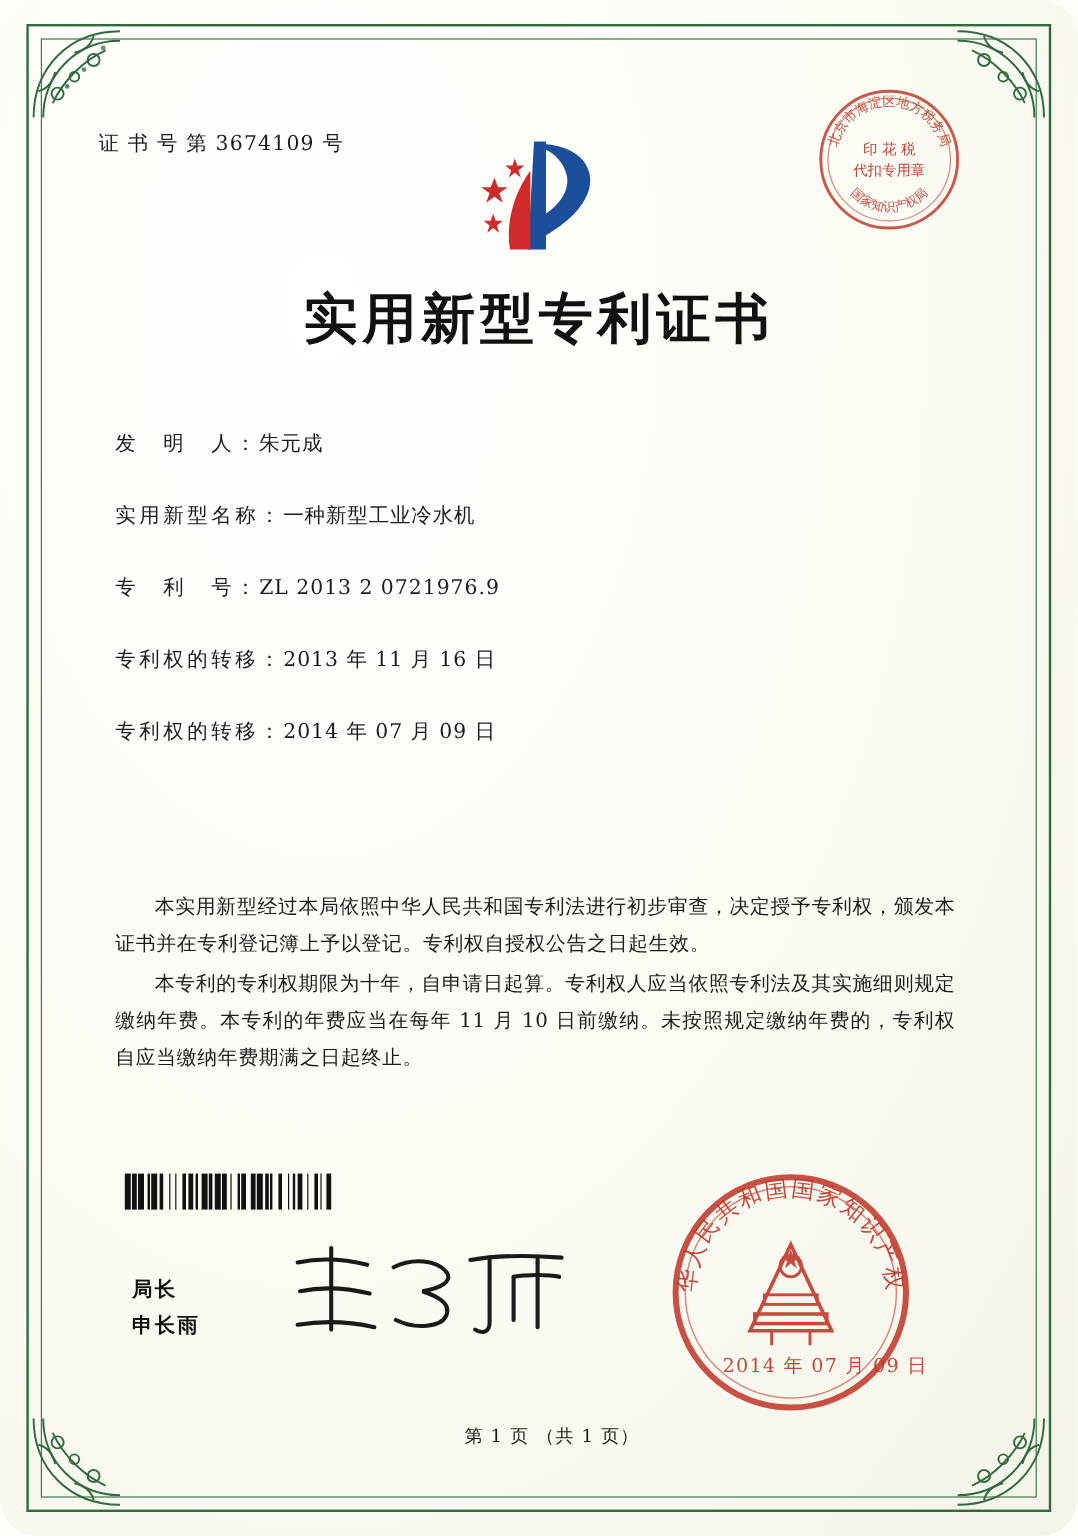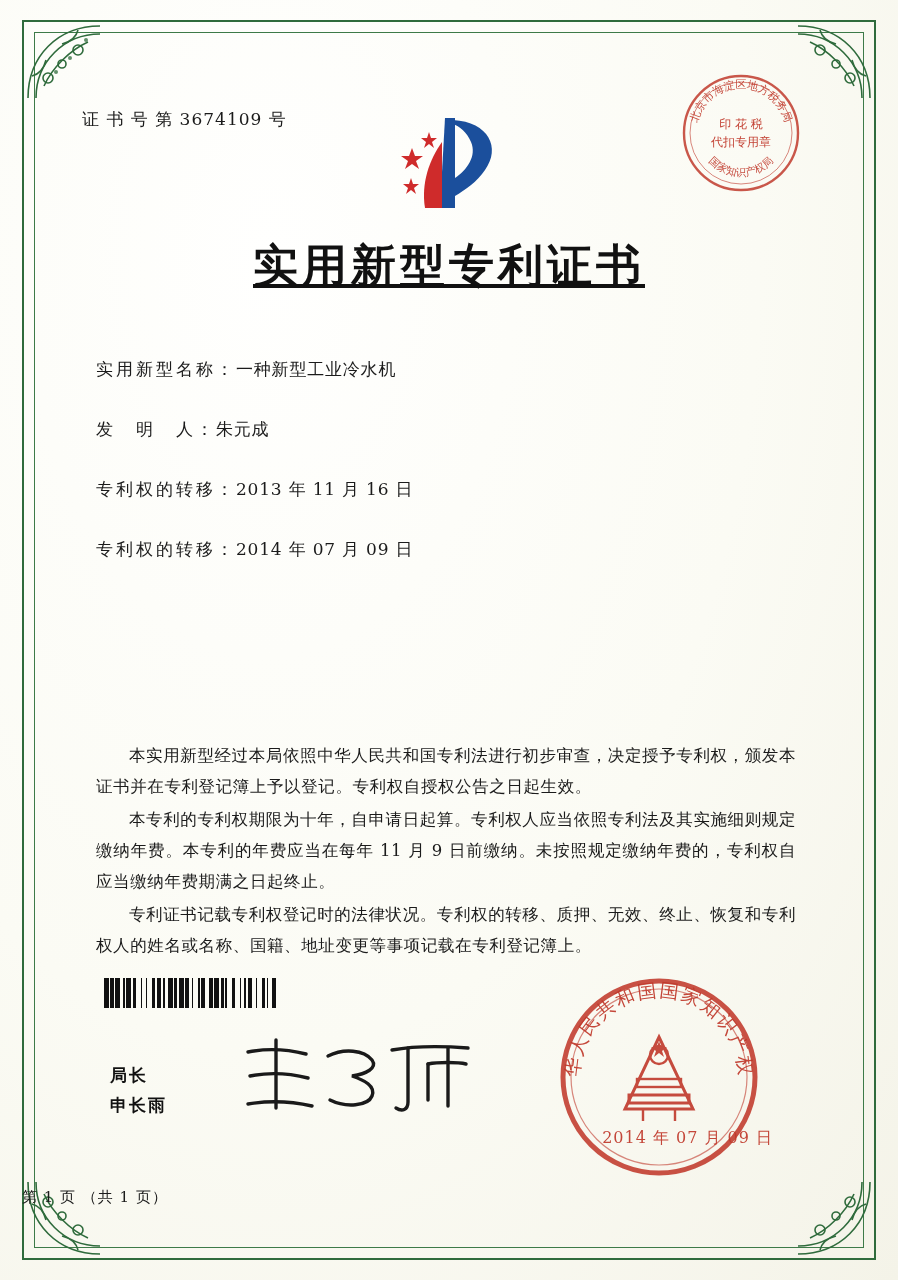--- a/index.html
+++ b/index.html
@@ -7,20 +7,21 @@
     width:898px;height:1280px;
     background:#fdfdfa;
     font-family:"DejaVu Serif","Liberation Serif",serif;
     position:relative;
     overflow:hidden;
   }
   .page{
     position:absolute;inset:0;
     background:
       radial-gradient(ellipse at 30% 20%, #fffffe 0%, #fbfbf4 55%, #f4f3e8 100%);
+    border-radius: 31px;
   }
   
   .border-outer{
     position:absolute;left:22px;top:20px;right:22px;bottom:20px;
     border:2px solid #2f6b3c;
   }
   .border-inner{
     position:absolute;left:34px;top:32px;right:34px;bottom:32px;
     border:1px solid #3d7a48;
   }
@@ -44,21 +45,20 @@
   }
   .stamp-tax{
     position:absolute;right:96px;top:72px;width:122px;height:122px;
   }
   .title{
     position:absolute;left:0;right:0;top:236px;
     text-align:center;
     font-size:45px;font-weight:bold;letter-spacing:4px;
     color:#111;
     font-family:"DejaVu Serif","Liberation Serif",serif;
-    text-decoration:underline;
   }
 
   
   .fields{
     position:absolute;left:96px;top:358px;right:90px;
   }
   .field{
     font-size:17px;color:#1b1b1b;margin-bottom:37px;letter-spacing:.5px;
     white-space:nowrap;
   }
@@ -92,21 +92,21 @@
   }
   .big-stamp{
     position:absolute;right:136px;top:975px;width:205px;height:205px;
   }
   .stamp-date{
     position:absolute;right:125px;top:1128px;
     font-size:16px;color:#c0392b;letter-spacing:1px;white-space:nowrap;
     opacity:.92;
   }
   .footer{
-    position:absolute;left:0;right:0;top:1188px;
+    position:absolute;left:0;right:0;top:1188px;text-align:center;
     font-size:15px;color:#1b1b1b;letter-spacing:1px;padding-left:22px;
   }
 </style>
 </head>
 <body>
 
 <div class="page">
 
   <div class="border-outer"></div>
   <div class="border-inner"></div>
@@ -202,37 +202,39 @@
       </text>
       <text x="61" y="56" text-anchor="middle" font-size="12" fill="#c0392b" opacity=".95" font-family="'DejaVu Serif',serif">印 花 税</text>
       <text x="61" y="74" text-anchor="middle" font-size="12" fill="#c0392b" opacity=".95" font-family="'DejaVu Serif',serif">代扣专用章</text>
     </svg>
   </div>
 
   <div class="title">实用新型专利证书</div>
 
   <div class="fields">
     <div class="field">
+      <span class="lbl">发　明　人：</span><span class="val">朱元成</span>
+    </div>
+    <div class="field">
       <span class="lbl">实用新型名称：</span><span class="val">一种新型工业冷水机</span>
     </div>
     <div class="field">
-      <span class="lbl">发　明　人：</span><span class="val">朱元成</span>
+      <span class="lbl">专　利　号：</span><span class="val">ZL 2013 2 0721976.9</span>
     </div>
     <div class="field">
       <span class="lbl">专利权的转移：</span><span class="val">2013 年 11 月 16 日</span>
     </div>
     <div class="field">
       <span class="lbl">专利权的转移：</span><span class="val">2014 年 07 月 09 日</span>
     </div>
   </div>
 
   <div class="paras">
     <p>本实用新型经过本局依照中华人民共和国专利法进行初步审查，决定授予专利权，颁发本证书并在专利登记簿上予以登记。专利权自授权公告之日起生效。</p>
-    <p>本专利的专利权期限为十年，自申请日起算。专利权人应当依照专利法及其实施细则规定缴纳年费。本专利的年费应当在每年 11 月 9 日前缴纳。未按照规定缴纳年费的，专利权自应当缴纳年费期满之日起终止。</p>
-    <p>专利证书记载专利权登记时的法律状况。专利权的转移、质押、无效、终止、恢复和专利权人的姓名或名称、国籍、地址变更等事项记载在专利登记簿上。</p>
+    <p>本专利的专利权期限为十年，自申请日起算。专利权人应当依照专利法及其实施细则规定缴纳年费。本专利的年费应当在每年 11 月 10 日前缴纳。未按照规定缴纳年费的，专利权自应当缴纳年费期满之日起终止。</p>
   </div>
 
   <div class="barcode" id="barcode">
       <i style="width: 4.8px; background: rgb(17, 17, 17);"></i>
       <i style="width: 1.6px; background: transparent;"></i>
       <i style="width: 3.2px; background: rgb(17, 17, 17);"></i>
       <i style="width: 1.6px; background: transparent;"></i>
       <i style="width: 4.8px; background: rgb(17, 17, 17);"></i>
       <i style="width: 3.2px; background: transparent;"></i>
       <i style="width: 1.6px; background: rgb(17, 17, 17);"></i>

